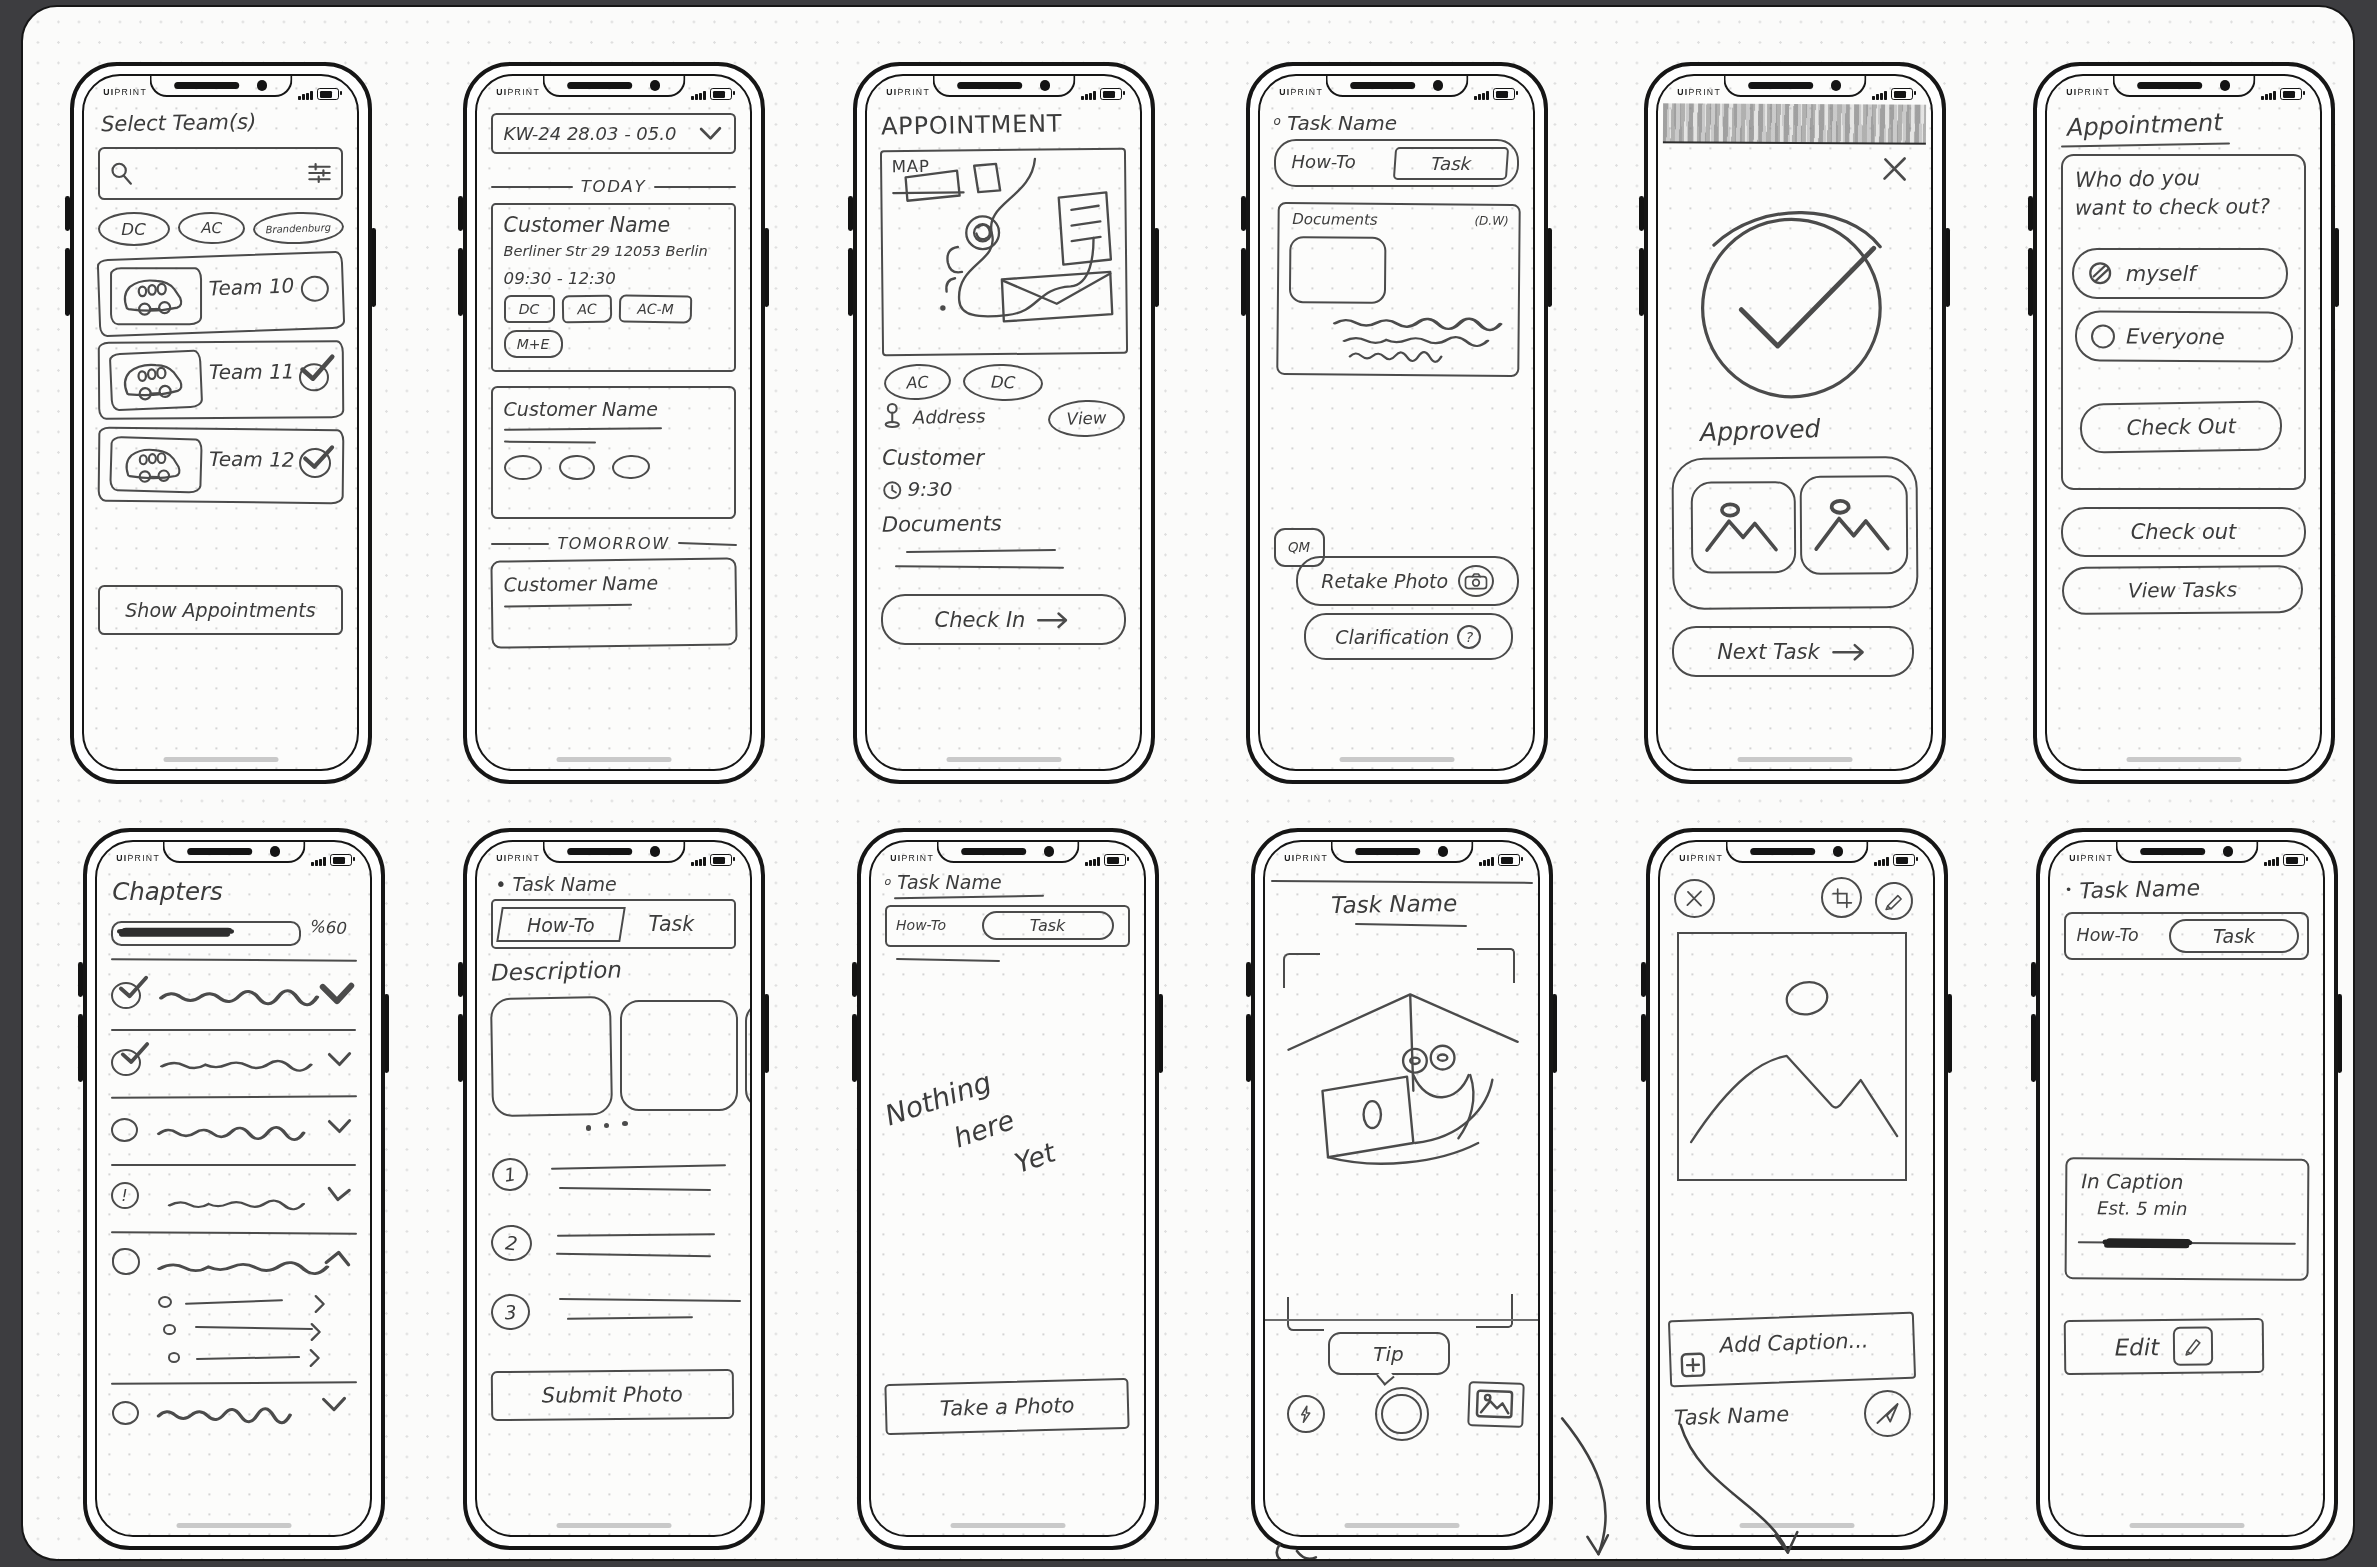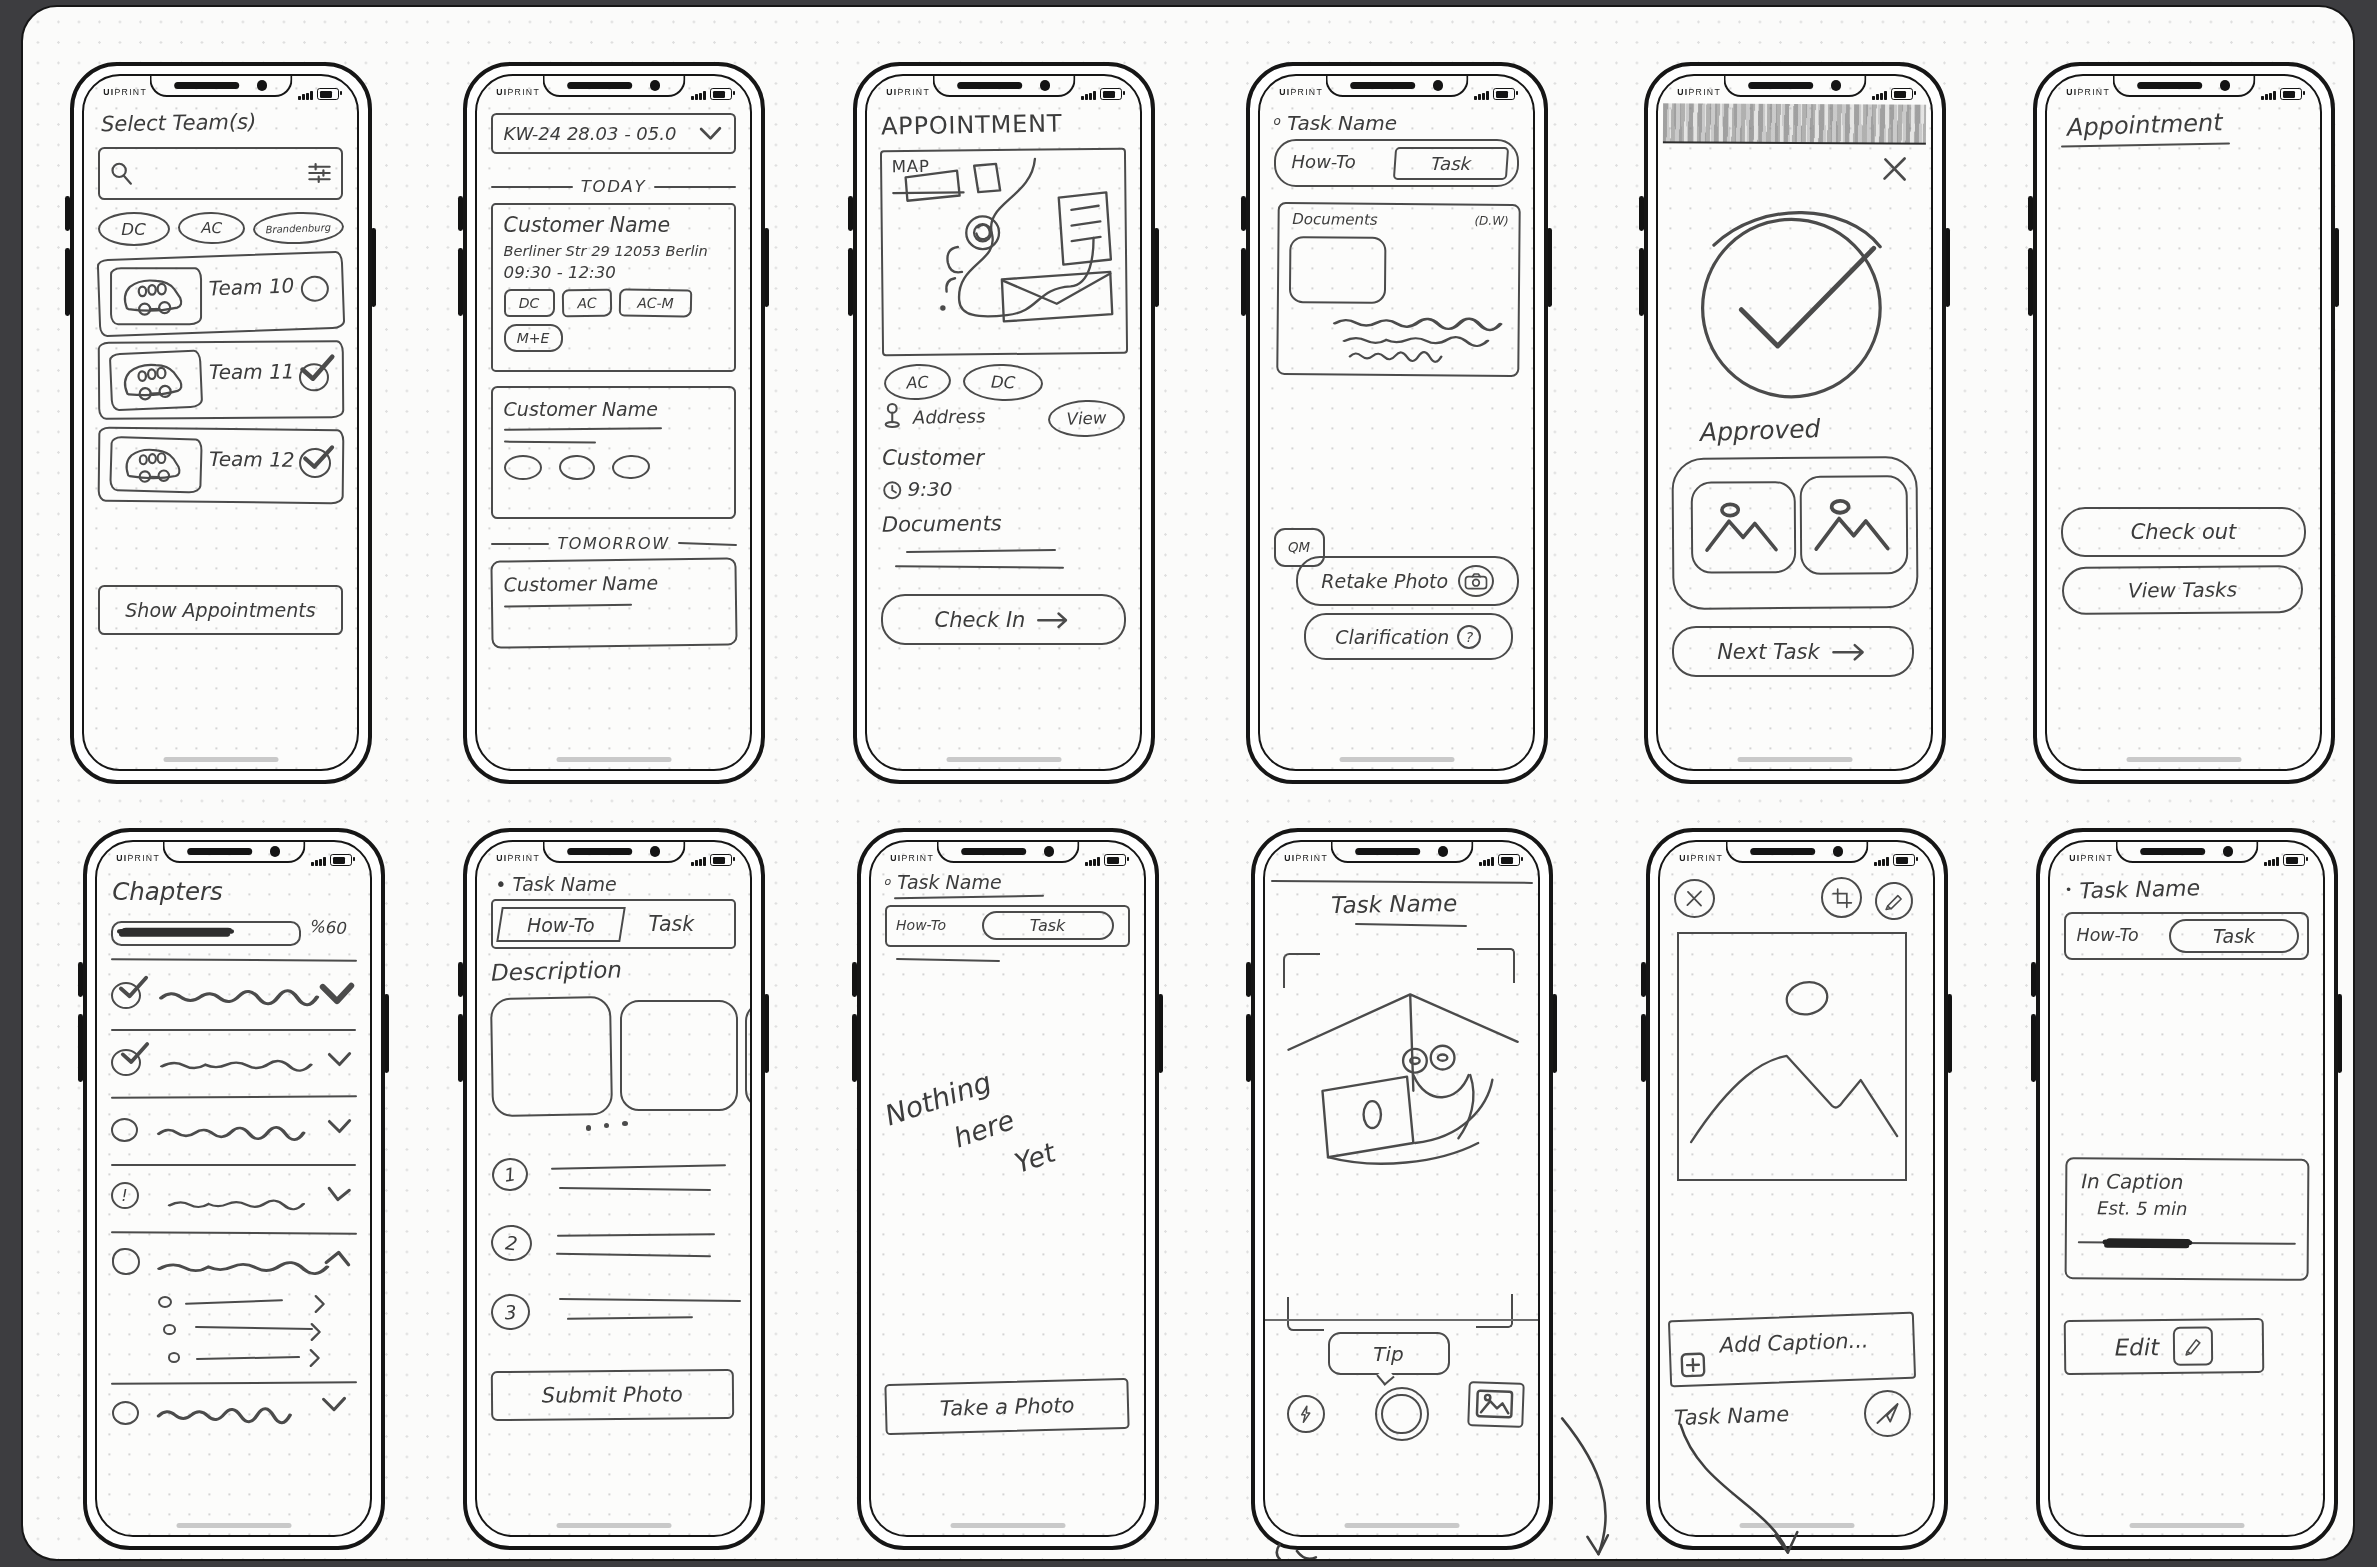--- a/index.html
+++ b/index.html
@@ -200,21 +200,21 @@
                 </span>
       </div>
       <div class="divider" style="top:66px">
                 <span class="line"></span>
                 <span class="hand" style="font-size:16.6px;letter-spacing:1.6px">TODAY</span>
                 <span class="line"></span>
               </div>
       <div class="abs skb" style="top:92px;left:0;right:0;height:169px;border-radius:4.7px;padding:8px 11px;box-sizing:border-box">
         <div class="hand" style="font-size:20.5px">Customer Name</div>
         <div class="hand" style="font-size:14.6px;margin-top:4.7px">Berliner Str 29 12053 Berlin</div>
-        <div class="hand" style="font-size:16.6px;margin-top:4px">09:30 - 12:30</div>
+        <div class="hand" style="font-size:16.6px;margin-top:10px">09:30 - 12:30</div>
         <div style="display:flex;gap:7px;flex-wrap:wrap;margin-top:7px;width:213px">
           <span class="chiprect hand" style="width:47px;height:24px;font-size:14px">
                     <span>DC</span>
                   </span>
           <span class="chiprect hand" style="width:46px;height:24px;font-size:14px;transform:rotate(-1deg)">
                     <span>AC</span>
                   </span>
           <span class="chiprect hand" style="width:69px;height:24px;font-size:14px;transform:rotate(1deg)">
                     <span>AC-M</span>
                   </span>
@@ -497,20 +497,40 @@
                 <i></i>
                 <i></i>
               </span>
               <span class="batt">
                 <i></i>
               </span>
             </div>
     <div class="content">
       <div class="abs hand" style="top:0;left:6.3px;font-size:24px;transform:rotate(-2deg)">Appointment</div>
       <div class="abs line" style="top:33px;left:0;width:169px;transform:rotate(-1deg)"></div>
+      <div class="abs skb" style="top:43px;left:0;right:0;height:332px;border-radius:12.6px">
+        <div class="abs hand" style="top:11px;left:12.6px;font-size:21px;transform:rotate(-1deg)">Who do you</div>
+        <div class="abs hand" style="top:39px;left:12.6px;font-size:20.5px;transform:rotate(-.5deg)">want to check out?</div>
+        <div class="abs skb" style="top:92px;left:9.5px;right:16px;height:51px;border-radius:25px;display:flex;align-items:center;gap:11px;padding-left:12.6px;box-sizing:border-box">
+          <span class="icn" style="width:28px;height:28px">
+                    <svg viewBox="0 0 34 34" fill="none" stroke="currentColor" stroke-width="2.8" stroke-linecap="round">
+                      <circle cx="16" cy="16" r="12"></circle>
+                      <path d="M8,20 L22,7 M11,25 L26,11"></path>
+                    </svg>
+                  </span>
+          <span class="hand" style="font-size:21px">myself</span>
+        </div>
+        <div class="abs skb" style="top:155px;left:12.6px;right:11px;height:51px;border-radius:25px;display:flex;align-items:center;gap:11px;padding-left:14px;box-sizing:border-box;transform:rotate(.4deg)">
+          <span class="oval" style="width:24px;height:24px"></span>
+          <span class="hand" style="font-size:21px">Everyone</span>
+        </div>
+        <div class="abs skb cflex hand" style="top:246px;left:17.4px;right:22px;height:46px;border-radius:24px;font-size:21px;transform:rotate(-1deg)">
+                  <span>Check Out</span>
+                </div>
+      </div>
       <div class="abs skb cflex hand" style="top:396px;left:0;right:0;height:46px;border-radius:24px;font-size:21px">
                 <span>Check out</span>
               </div>
       <div class="abs skb cflex hand" style="top:455px;left:1.6px;right:3.2px;height:44px;border-radius:24px;font-size:20px;transform:rotate(-.5deg)">
                 <span>View Tasks</span>
               </div>
     </div>
     <div class="homebar"></div>
   </div>
         </div>

